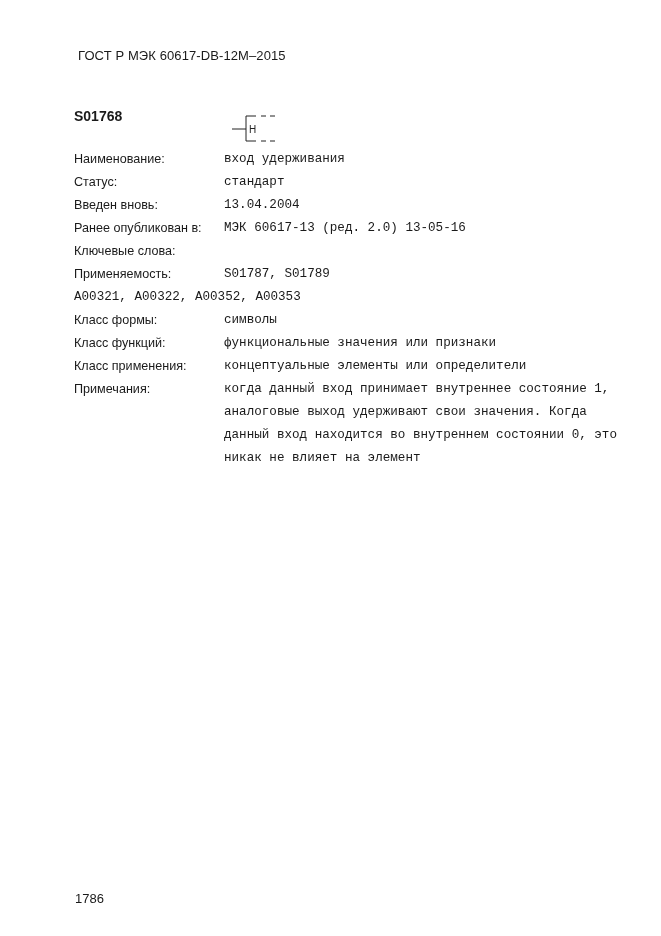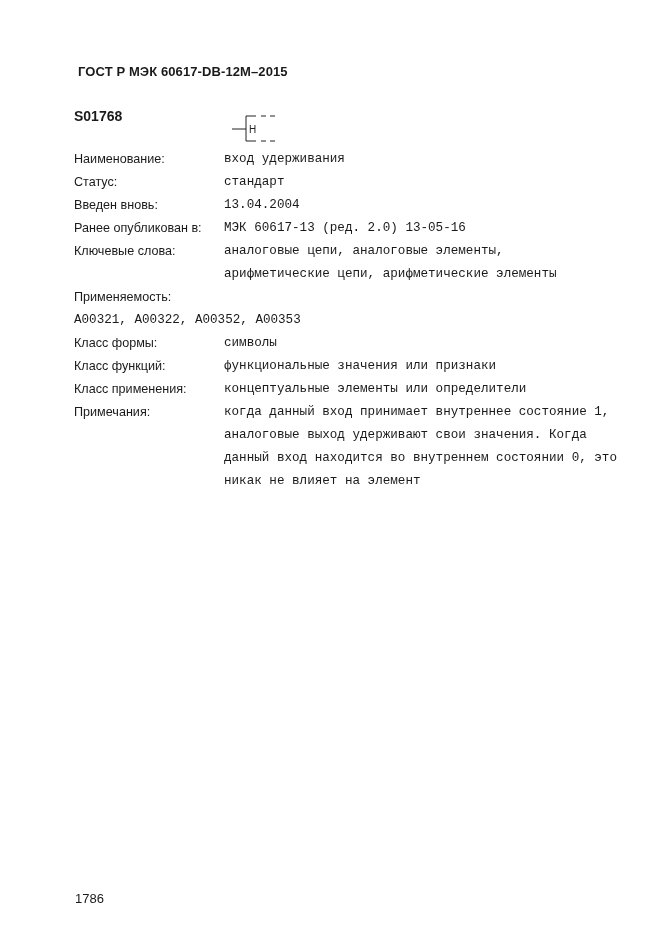--- a/index.html
+++ b/index.html
@@ -2,22 +2,22 @@
 <html><head>
   <meta charset="utf-8">
   <style>
     html, body { margin: 0; padding: 0; background: #ffffff; }
     body {
       width: 661px; height: 936px; position: relative; overflow: hidden;
       font-family: "Liberation Sans", "DejaVu Sans", sans-serif;
       color: #1a1a1a;
     }
     .header {
-      position: absolute; left: 78px; top: 64px;
-      font-size: 13px; font-weight: bold; letter-spacing: 0.1px;
+      position: absolute; left: 78px; top: 48px;
+      font-size: 13px; font-weight: normal; letter-spacing: 0.1px;
     }
     .code {
       position: absolute; left: 74px; top: 108px;
       font-size: 14px; font-weight: bold;
     }
     .symbol { position: absolute; left: 228px; top: 110px; width: 60px; height: 36px; }
     .rows { position: absolute; left: 74px; top: 148px; width: 560px; }
     .row { display: flex; font-size: 12.6px; line-height: 23px; }
     .label { width: 150px; flex: 0 0 150px; }
     .value { flex: 1; }
@@ -67,27 +67,26 @@
       </div>
   </div>
   <div class="row">
     <div class="label">Ранее опубликован в:</div>
     <div class="value">
         <span class="line">МЭК 60617-13 (ред. 2.0) 13-05-16</span>
       </div>
   </div>
   <div class="row">
     <div class="label">Ключевые слова:</div>
-    <div class="value">
-      <span class="line">аналоговые цепи, аналоговые элементы,</span>
-      <span class="line">арифметические цепи, арифметические элементы</span>
-    </div>
   </div>
   <div class="row">
     <div class="label">Применяемость:</div>
+    <div class="value">
+        <span class="line">S01787, S01789</span>
+      </div>
   </div>
   <div class="row">
     <div class="value">
         <span class="line">A00321, A00322, A00352, A00353</span>
       </div>
   </div>
   <div class="row">
     <div class="label">Класс формы:</div>
     <div class="value">
         <span class="line">символы</span>

